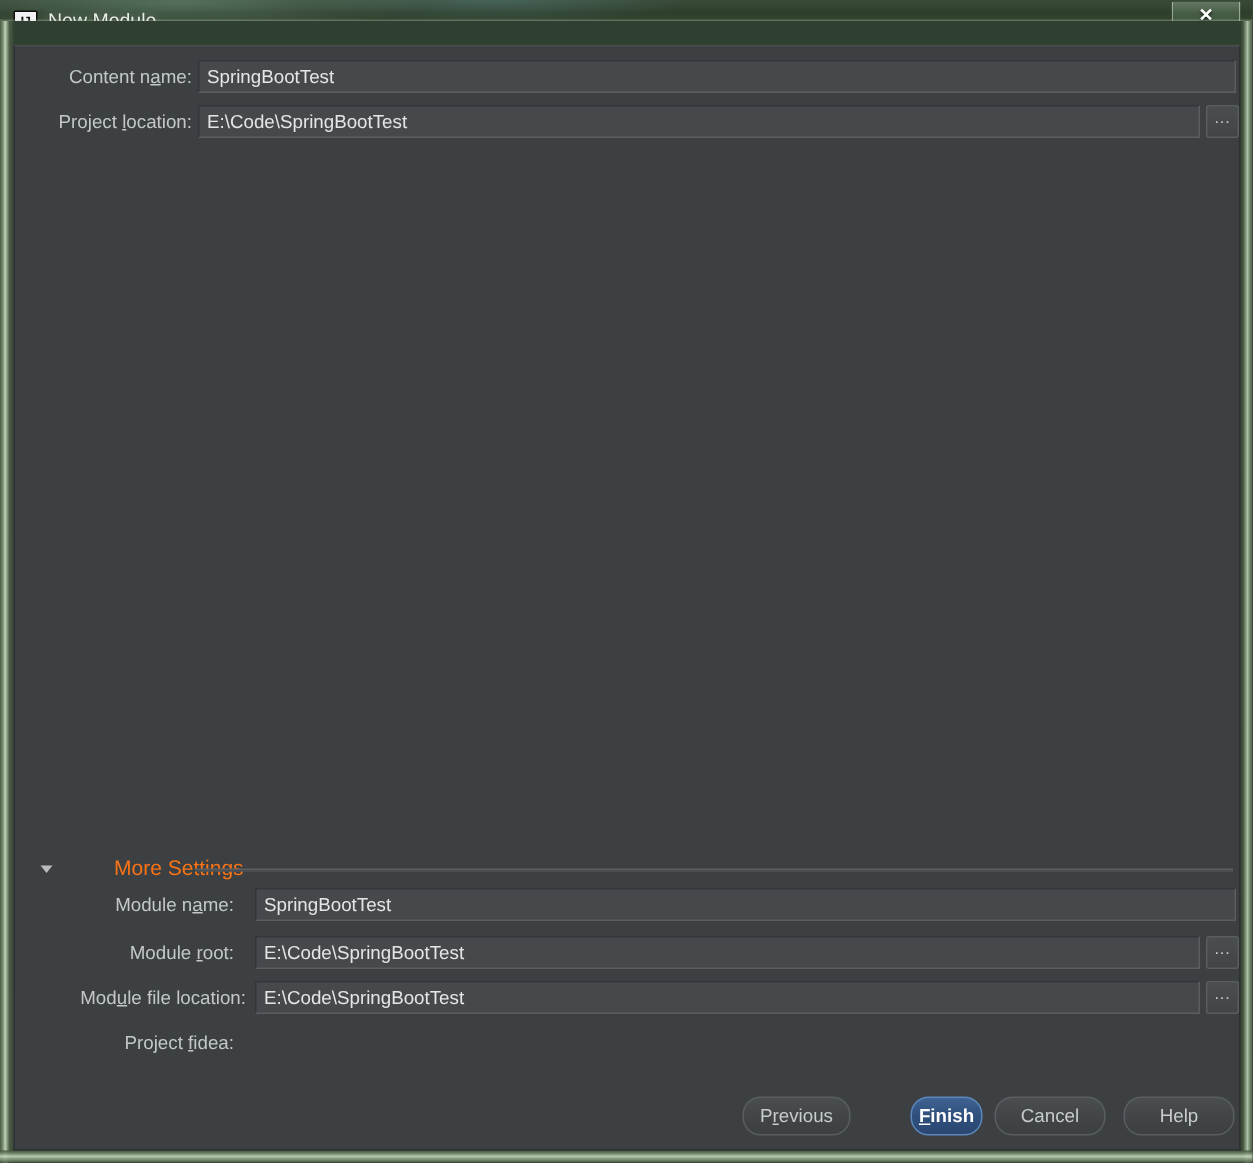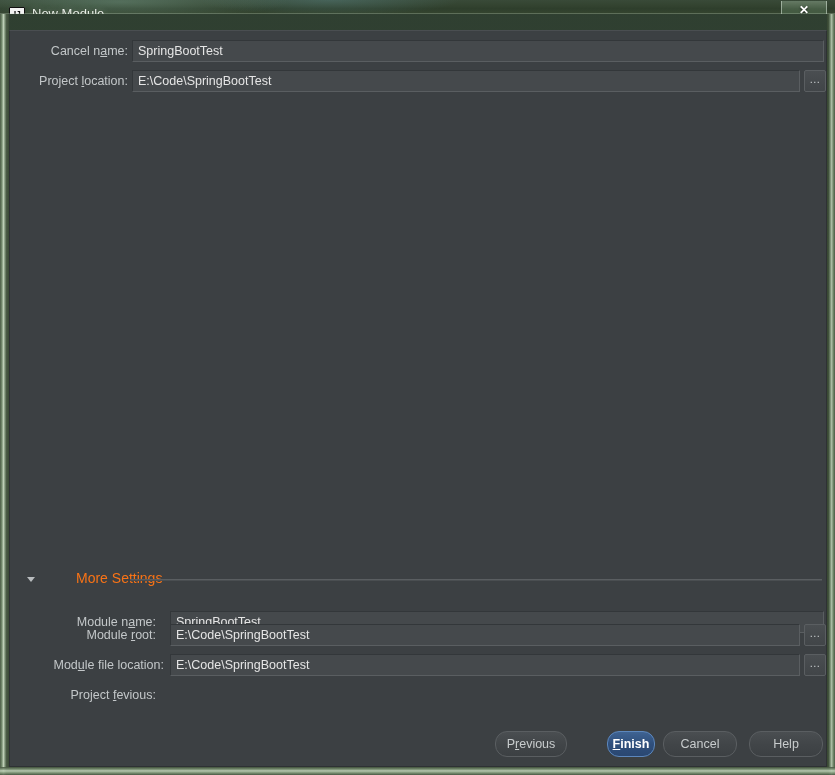--- a/index.html
+++ b/index.html
@@ -212,21 +212,21 @@
   .ms-rule {
     position: absolute;
     left: 108px; top: 8px;
     right: 0;
     height: 1px;
     background: #5a5e61;
     border-bottom: 1px solid #4a4e51;
   }
 
   
-  #row-module-name { left: 14px; top: 580px; width: 800px; }
+  #row-module-name { left: 14px; top: 561px; width: 800px; }
   #row-module-name .lbl { position: absolute; left: 0; top: 0; width: 132px; text-align: right; }
   #row-module-name .txt { position: absolute; left: 146px; top: 0; width: 654px; }
 
   #row-content-root { left: 14px; top: 593px; width: 800px; }
   #row-content-root .lbl { position: absolute; left: 0; top: 0; width: 132px; text-align: right; }
   #row-content-root .txt { position: absolute; left: 146px; top: 0; width: 630px; }
   #row-content-root .browse { position: absolute; left: 780px; top: 0; }
 
   #row-module-file-location { left: 14px; top: 623px; width: 800px; }
   #row-module-file-location .lbl { position: absolute; left: -8px; top: 0; width: 148px; text-align: right; }
@@ -318,21 +318,21 @@
     <div class="title-icon">
       <span>IJ</span><span class="ij-underline"></span>
     </div>
     <div class="title-text">New Module</div>
     <div class="close-btn">✕</div>
   </div>
 
   <div class="content">
 
     <div class="field-row" id="row-project-name">
-      <div class="lbl"><span>Cancel n</span><span class="mn">a</span><span>me:</span></div>
+      <div class="lbl"><span>Content n</span><span class="mn">a</span><span>me:</span></div>
       <input class="txt" type="text" id="inp-project-name" value="SpringBootTest" style="">
     </div>
 
     <div class="field-row" id="row-project-location">
       <div class="lbl"><span>Project </span><span class="mn">l</span><span>ocation:</span></div>
       <input class="txt" type="text" id="inp-project-location" value="E:\Code\SpringBootTest" style="">
       <div class="browse">...</div>
     </div>
 
     <div class="more-settings">
@@ -352,21 +352,21 @@
       <div class="browse">...</div>
     </div>
 
     <div class="field-row" id="row-module-file-location">
       <div class="lbl"><span>Mod</span><span class="mn">u</span><span>le file location:</span></div>
       <input class="txt" type="text" id="inp-module-file-location" value="E:\Code\SpringBootTest" style="">
       <div class="browse">...</div>
     </div>
 
     <div class="field-row" id="row-project-format">
-      <div class="lbl"><span>Project </span><span class="mn">f</span><span>evious:</span></div>
+      <div class="lbl"><span>Project </span><span class="mn">f</span><span>idea:</span></div>
     </div>
 
     <div class="btnbar">
       <div class="btn" id="btn-previous"><span>P</span><span class="mn">r</span><span>evious</span></div>
       <div class="btn default" id="btn-finish"><span></span><span class="mn">F</span><span>inish</span></div>
       <div class="btn" id="btn-cancel"><span>Cancel</span></div>
       <div class="btn" id="btn-help"><span>Help</span></div>
     </div>
 
   </div>

